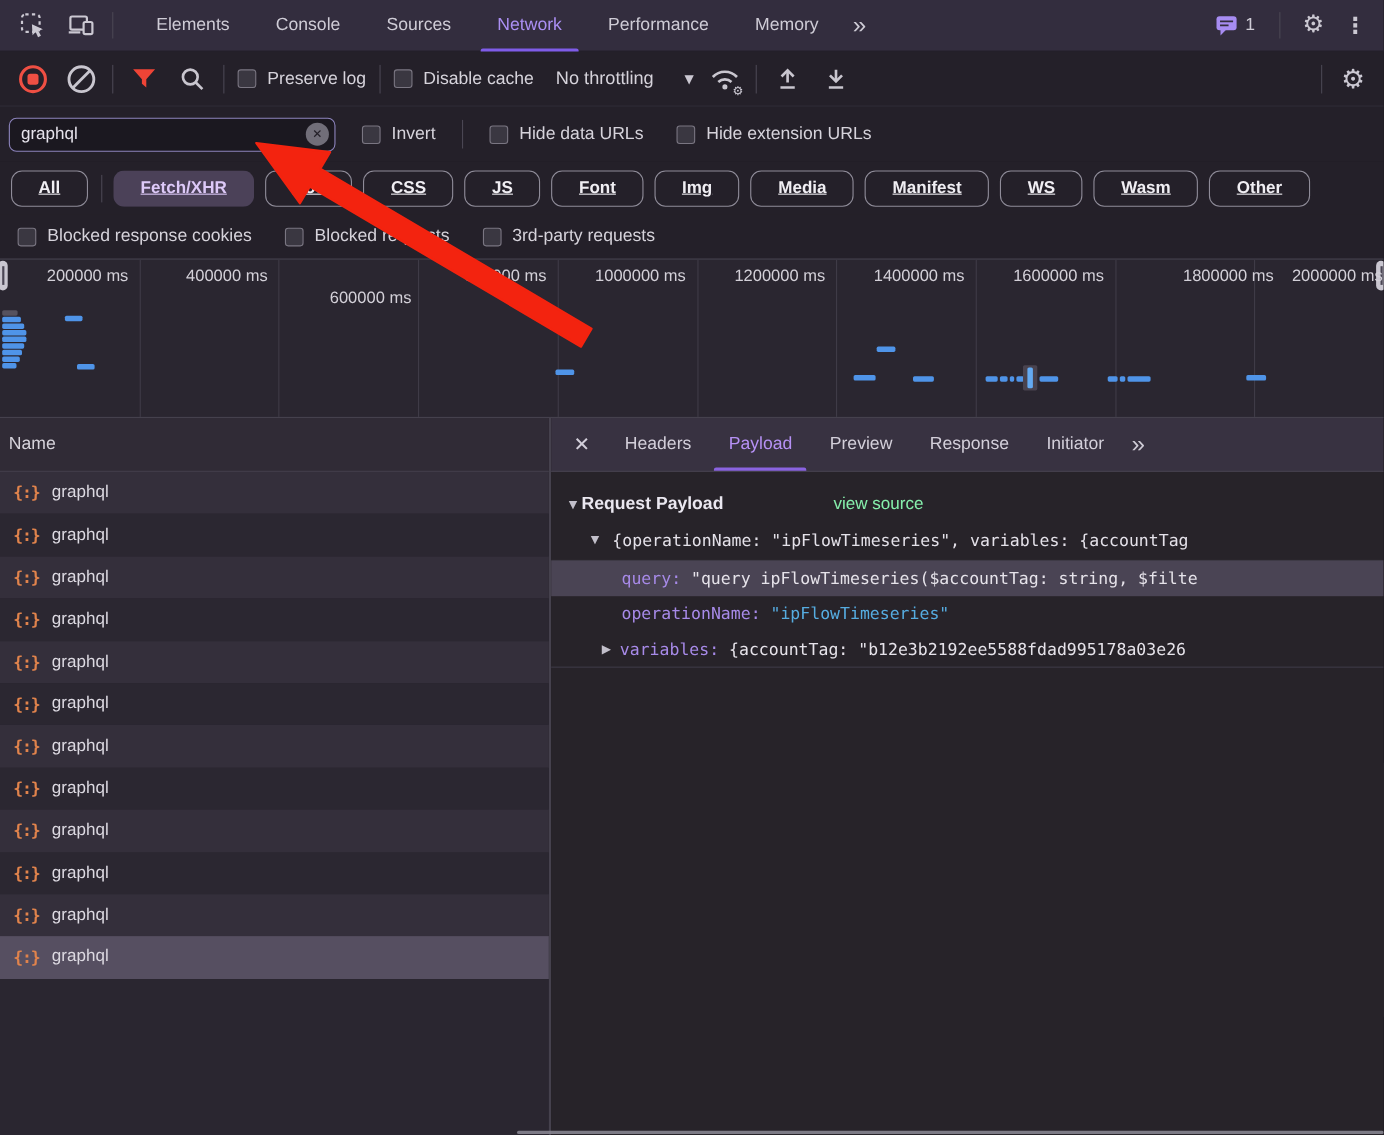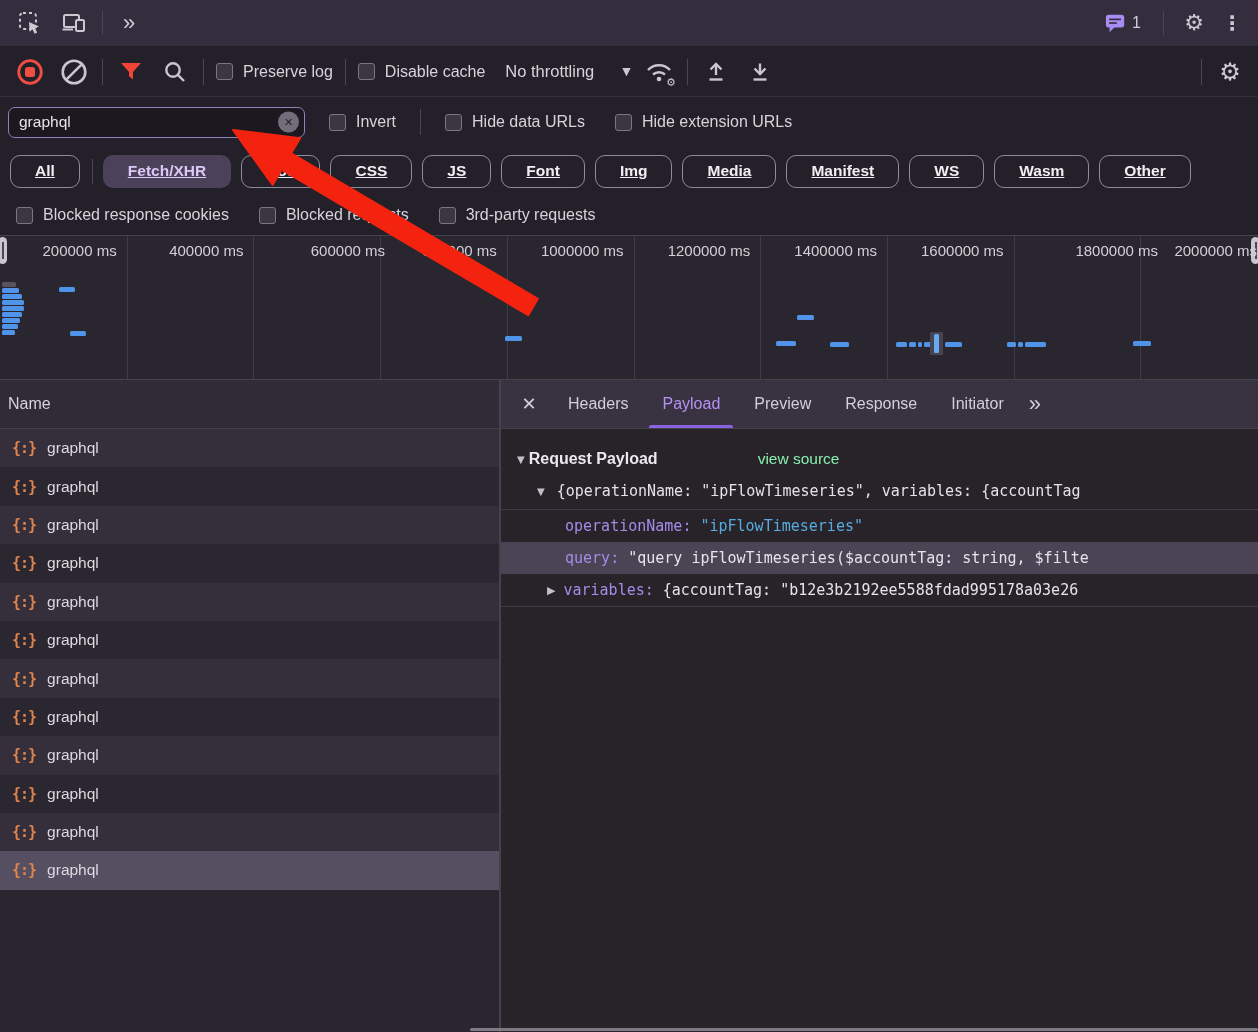--- a/index.html
+++ b/index.html
@@ -152,20 +152,28 @@
       </button>
       <button class="ibtn">
         <svg class="icon" width="26" height="24" viewBox="0 0 26 24">
           <rect x="3" y="4" width="15" height="12" rx="1.5" fill="none" stroke="#cbc8d2" stroke-width="2"></rect>
           <line x1="1.5" y1="18.5" x2="12" y2="18.5" stroke="#cbc8d2" stroke-width="2"></line>
           <rect x="15" y="9" width="8" height="11" rx="1.5" fill="#332d3e" stroke="#cbc8d2" stroke-width="2"></rect>
         </svg>
       </button>
     </div>
     <div class="vdiv"></div>
+    <nav id="top-tabs">
+        <div class="top-tab">Elements</div>
+        <div class="top-tab">Console</div>
+        <div class="top-tab">Sources</div>
+        <div class="top-tab selected">Network</div>
+        <div class="top-tab">Performance</div>
+        <div class="top-tab">Memory</div>
+      </nav>
     <span class="more-glyph">»</span>
     <div id="topbar-right">
       <div id="issues-button" class="ibtn">
         <svg class="icon" width="22" height="21" viewBox="0 0 22 21">
           <rect x="1" y="1" width="20" height="14" rx="3" fill="#a78cf2"></rect>
           <polygon points="5,14 11,14 5,20" fill="#a78cf2"></polygon>
           <line x1="4.5" y1="6" x2="17.5" y2="6" stroke="#332d3e" stroke-width="1.8"></line>
           <line x1="4.5" y1="10" x2="13" y2="10" stroke="#332d3e" stroke-width="1.8"></line>
         </svg>
         <span>1</span>
@@ -318,21 +326,21 @@
   </div>
 
   <div id="timeline">
     <div class="tl-handle" style="left:-2px"></div>
     <div class="tl-handle" style="right:-2px"></div>
   <div class="tl-col" style="left: 126.7px;"></div>
       <div class="tl-label" style="left: -5.3px;">200000 ms</div>
       <div class="tl-col" style="left: 253.4px;"></div>
       <div class="tl-label" style="left: 121.4px;">400000 ms</div>
       <div class="tl-col" style="left: 380.1px;"></div>
-      <div class="tl-label" style="left: 263px;">600000 ms</div>
+      <div class="tl-label" style="left: 252px; margin-top: 20px;">600000 ms</div>
       <div class="tl-col" style="left: 506.8px;"></div>
       <div class="tl-label" style="left: 374.8px;">800000 ms</div>
       <div class="tl-col" style="left: 633.5px;"></div>
       <div class="tl-label" style="left: 501.5px;">1000000 ms</div>
       <div class="tl-col" style="left: 760.2px;"></div>
       <div class="tl-label" style="left: 628.2px;">1200000 ms</div>
       <div class="tl-col" style="left: 886.9px;"></div>
       <div class="tl-label" style="left: 754.9px;">1400000 ms</div>
       <div class="tl-col" style="left: 1013.6px;"></div>
       <div class="tl-label" style="left: 881.6px;">1600000 ms</div>
@@ -437,27 +445,27 @@
       <div class="pl-row" id="pl-head">
         <span class="tri">▼</span>
         <span id="pl-title">Request Payload</span>
         <span id="pl-viewsource">view source</span>
       </div>
       <div class="pl-row" id="pl-preview">
         <span class="tri">▼</span>
         <span>{operationName: "ipFlowTimeseries", variables: {accountTag</span>
       </div>
       <div class="kv-block">
+        <div class="pl-row kv-row selected">
+          <span class="kv-key">query:</span>
+          <span class="kv-val">"query ipFlowTimeseries($accountTag: string, $filte</span>
+        </div>
         <div class="pl-row kv-row">
           <span class="kv-key">operationName:</span>
           <span class="kv-val blue">"ipFlowTimeseries"</span>
-        </div>
-        <div class="pl-row kv-row selected">
-          <span class="kv-key">query:</span>
-          <span class="kv-val">"query ipFlowTimeseries($accountTag: string, $filte</span>
         </div>
         <div class="pl-row kv-row has-tri">
           <span class="tri">▶</span>
           <span class="kv-key">variables:</span>
           <span class="kv-val">{accountTag: "b12e3b2192ee5588fdad995178a03e26</span>
         </div>
       </div>
     </div>
   </div>
 

